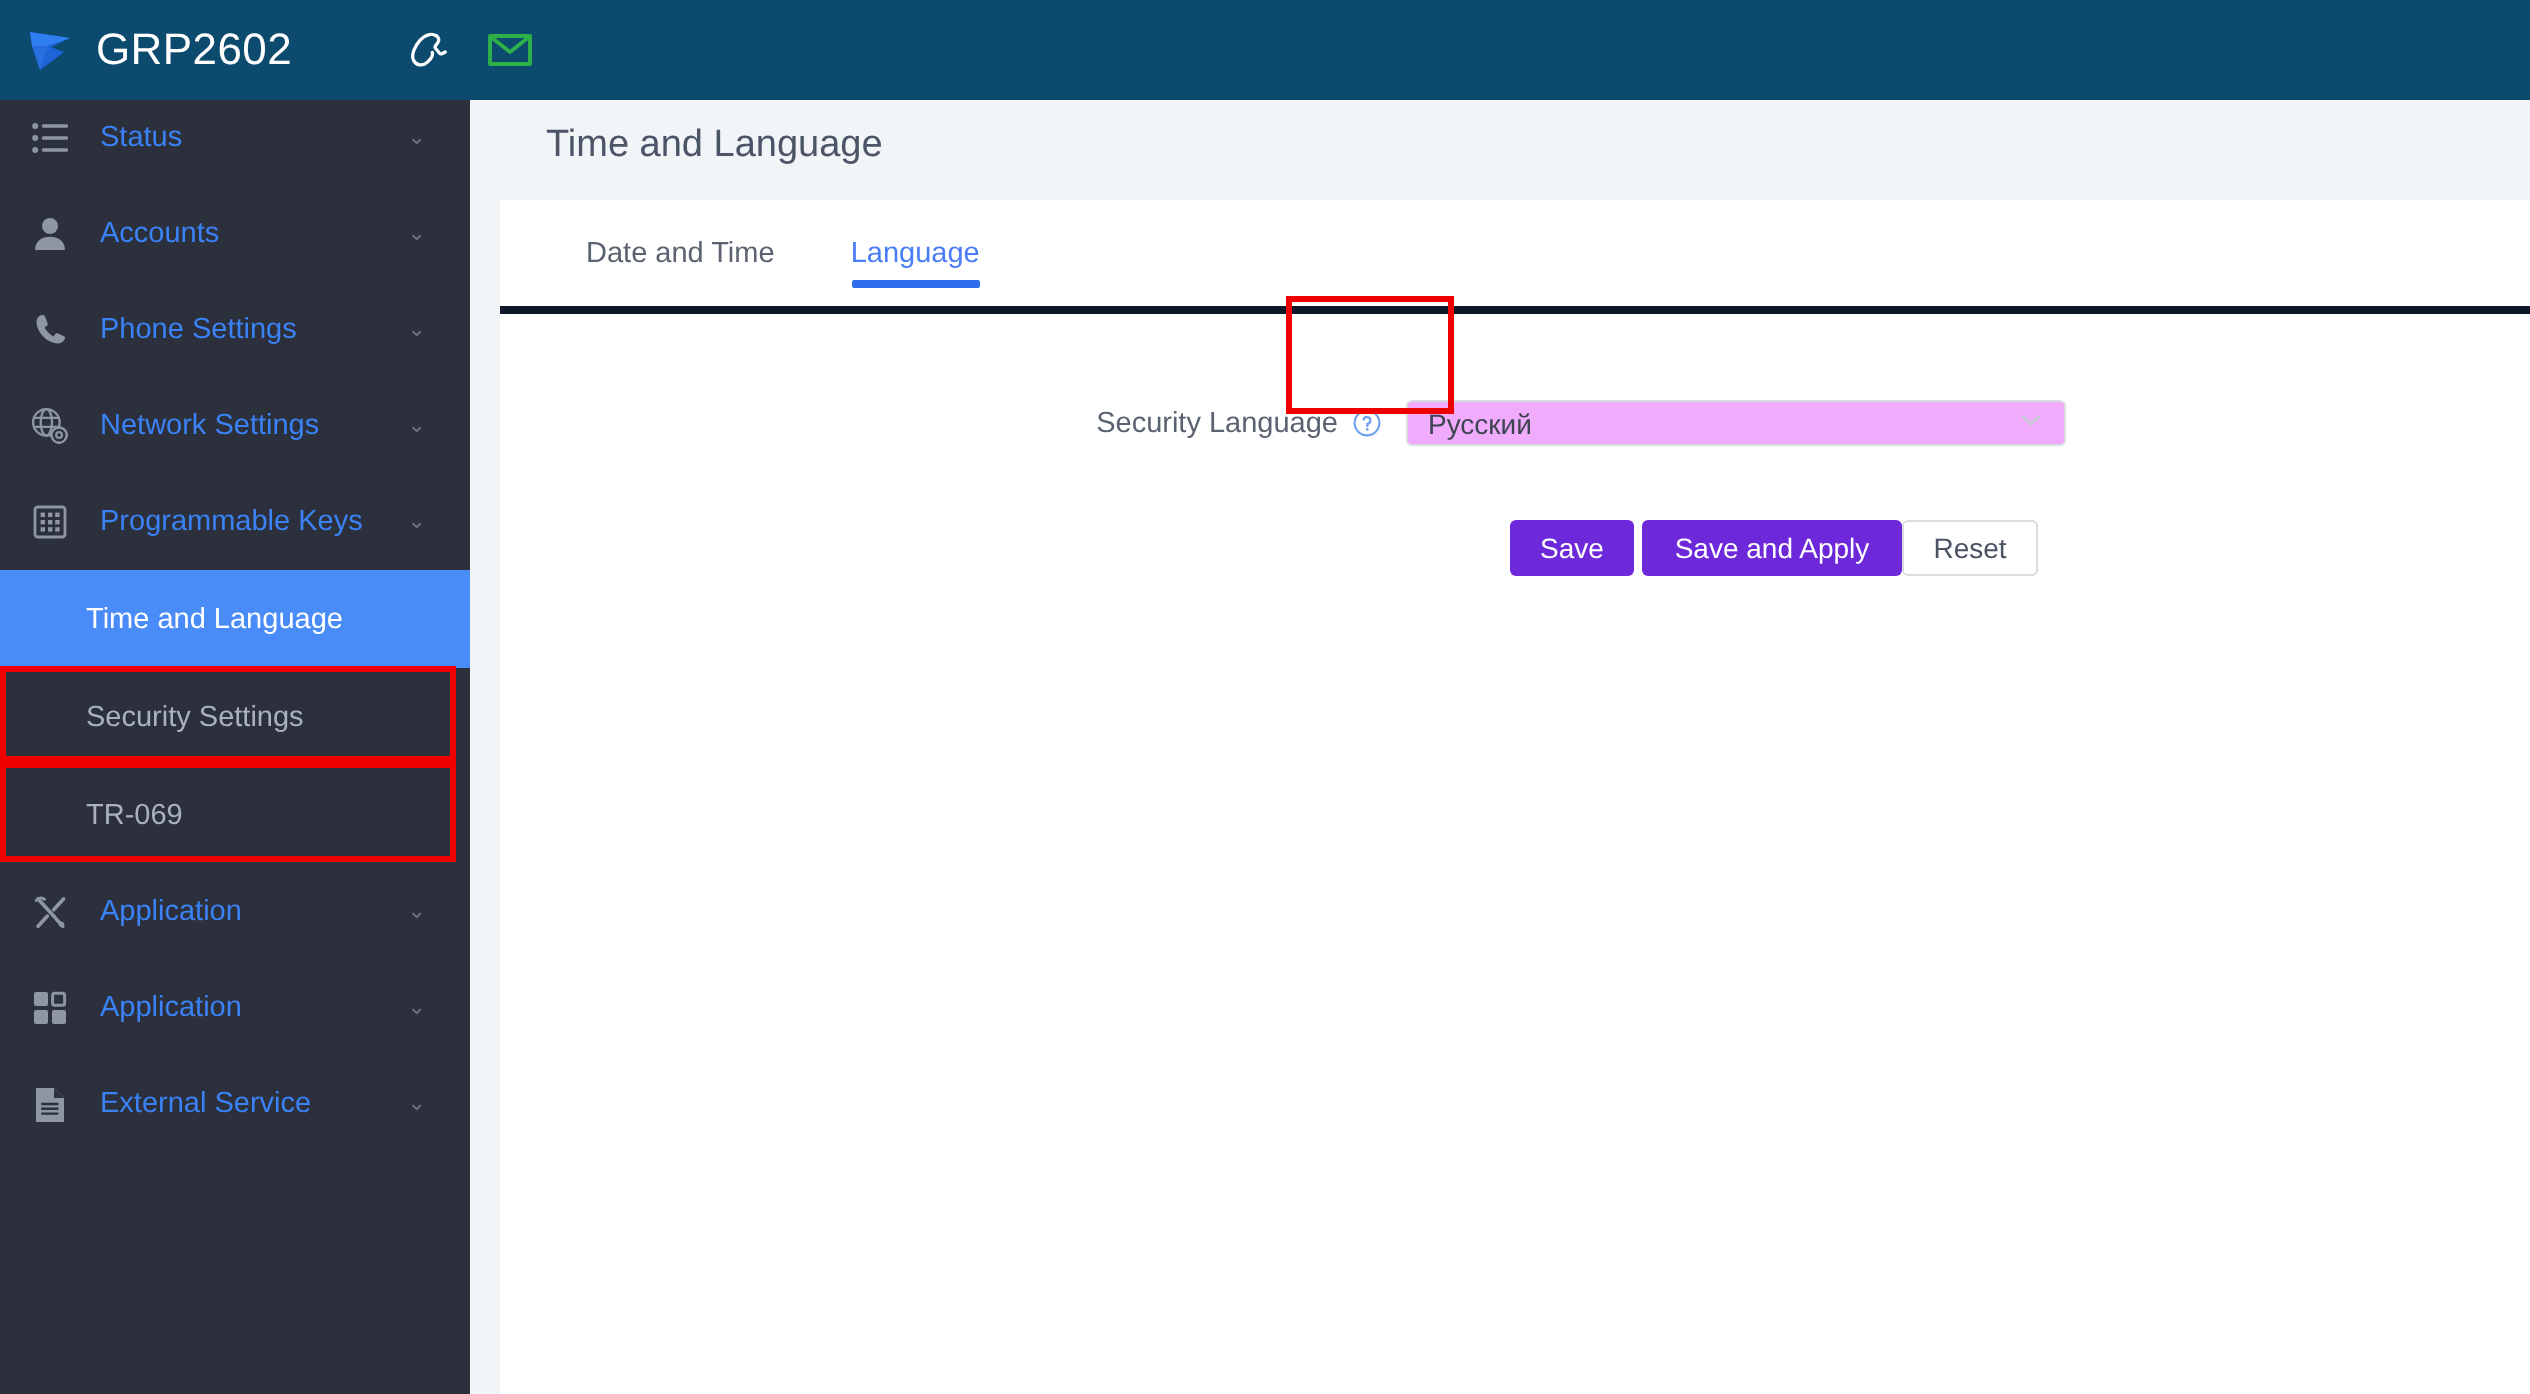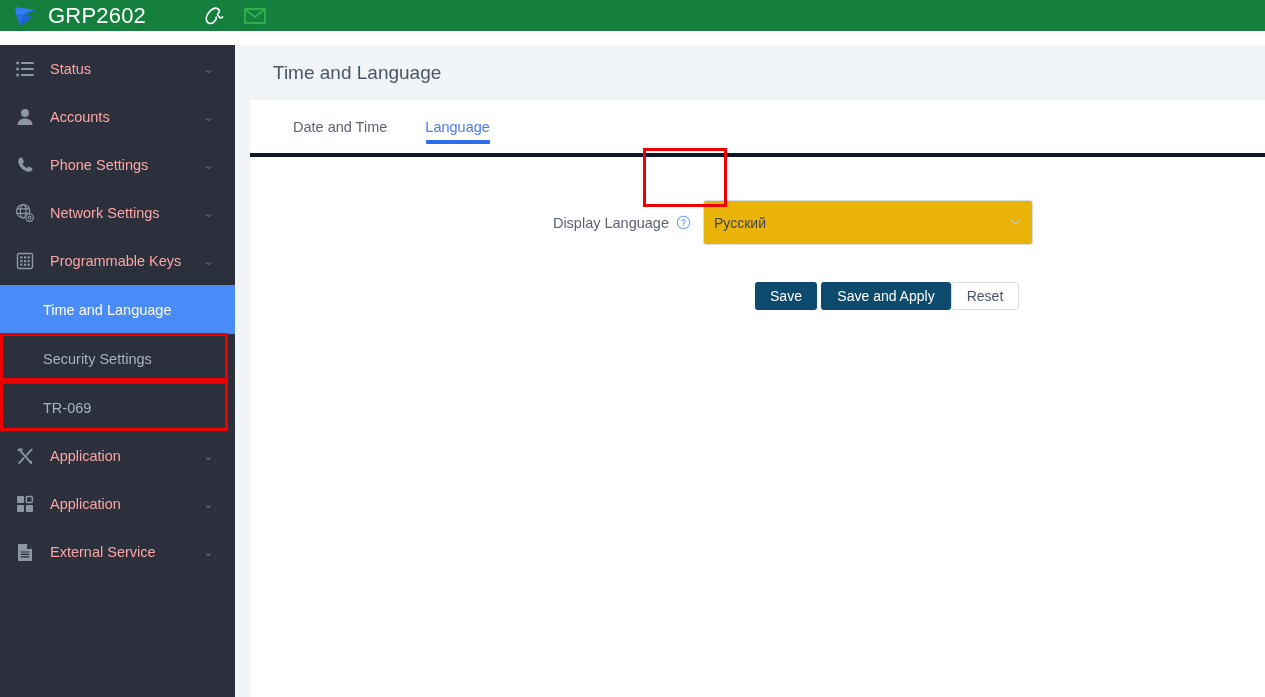--- a/index.html
+++ b/index.html
@@ -11,22 +11,22 @@
     background: #ffffff;
     overflow: hidden;
     position: relative;
   }
 
   
   #top-header {
     position: absolute;
     top: 0; left: 0;
     width: 1265px;
-    height: 31px;
-    background: #15803d;
+    height: 50px;
+    background: #0c4a6e;
     display: flex;
     align-items: center;
     z-index: 20;
   }
   #brand-logo {
     width: 30px; height: 30px;
     margin-left: 10px;
     display: flex; align-items: center; justify-content: center;
   }
   #brand-title {
@@ -63,21 +63,21 @@
   }
   .nav-item .nav-icon {
     width: 22px; height: 22px;
     display: flex; align-items: center; justify-content: center;
     flex: 0 0 22px;
     color: #8e95a3;
   }
   .nav-item .nav-label {
     margin-left: 14px;
     font-size: 14.5px;
-    color: #fca5a5;
+    color: #3b82f6;
     white-space: nowrap;
   }
   .nav-item .nav-chevron {
     position: absolute;
     right: 22px;
     color: #6d7585;
     font-size: 11px;
     line-height: 1;
   }
   .nav-item.expanded {
@@ -186,24 +186,24 @@
     white-space: nowrap;
   }
   #help-icon {
     margin-left: 7px;
     display: inline-flex;
     align-items: center;
     cursor: pointer;
   }
   #language-select {
     width: 330px;
-    height: 45px;
+    height: 23px;
     border: 1px solid #d9dde2;
     border-radius: 3px;
-    background: #eab308;
+    background: #f0abfc;
     display: flex;
     align-items: center;
     padding: 0 10px;
     cursor: pointer;
     position: relative;
   }
   #language-select-value {
     font-size: 14px;
     color: #3d4452;
   }
@@ -227,21 +227,21 @@
     font-size: 14px;
     display: inline-flex;
     align-items: center;
     justify-content: center;
     cursor: pointer;
     padding: 0 14px;
     white-space: nowrap;
     border: 1px solid transparent;
   }
   .btn-primary {
-    background: #0c4a6e;
+    background: #6d28d9;
     color: #ffffff;
   }
   .btn-default {
     background: #ffffff;
     color: #4b5263;
     border: 1px solid #d9dde2;
   }
   #save-button { min-width: 62px; }
   #save-apply-button { margin-left: 4px; min-width: 130px; }
   #reset-button { min-width: 68px; }
@@ -426,21 +426,21 @@
     </div>
     <div class="tab active">
       <span>Language</span>
     </div>
   </div>
 
   <div id="form-area">
 
     <div id="form-row">
       <div id="field-label-cell">
-        <span id="field-label">Display Language</span>
+        <span id="field-label">Security Language</span>
         <span id="help-icon">
           <svg width="15" height="15" viewBox="0 0 16 16" fill="none" stroke="#6fa0f0" stroke-width="1.1">
             <circle cx="8" cy="8" r="6.6"></circle>
             <path d="M6.2 6.1 a 1.85 1.85 0 1 1 2.0 2.4 v1.1" stroke-width="1.2" stroke-linecap="round"></path>
             <circle cx="8.1" cy="11.4" r="0.75" fill="#6fa0f0" stroke="none"></circle>
           </svg>
         </span>
       </div>
 
       <div id="language-select">

